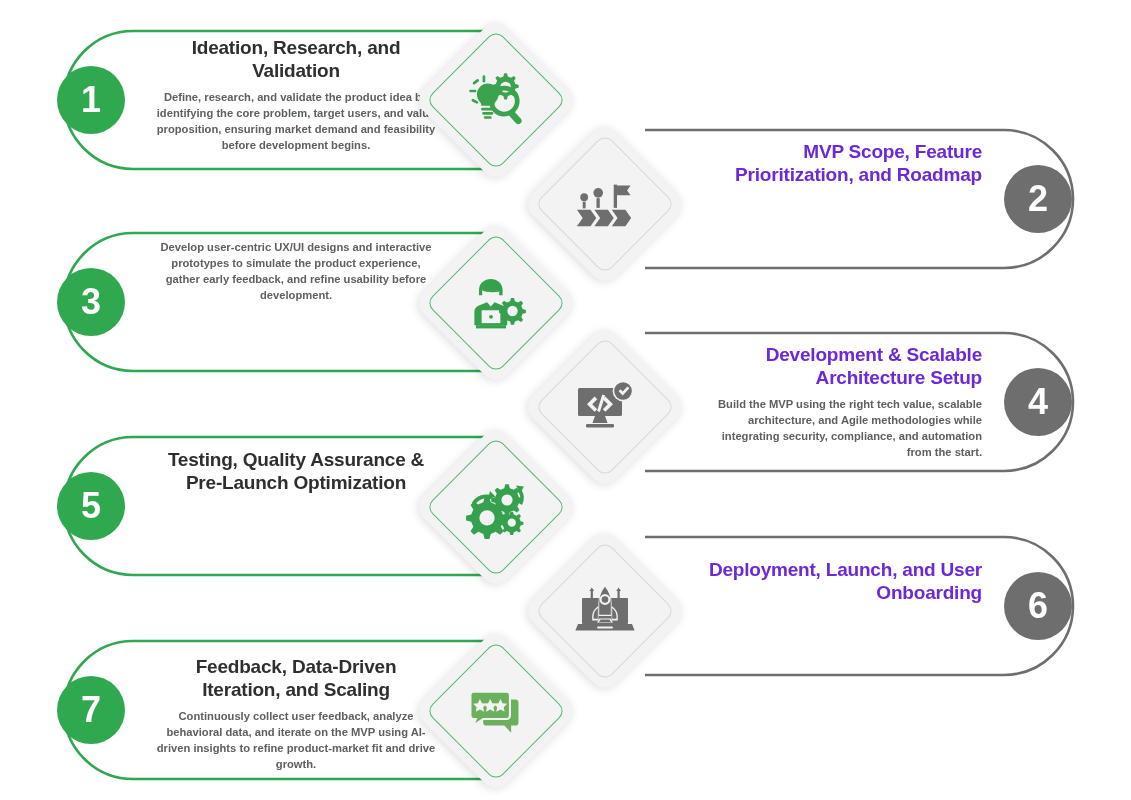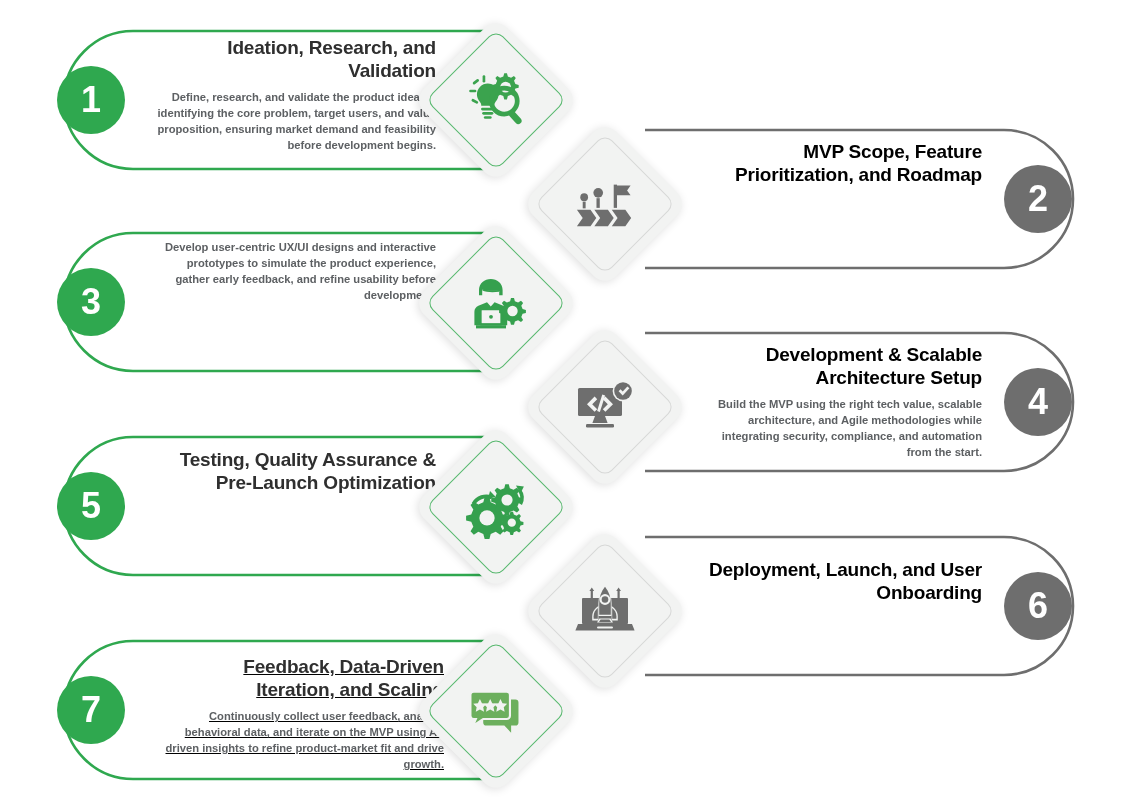--- a/index.html
+++ b/index.html
@@ -44,32 +44,32 @@
     line-height: 1;
   }
   .badge.green { background: #2FA84F; }
   .badge.gray  { background: #6E6E6E; }
 
   
   .txt {
     position: absolute;
     width: 280px;
   }
-  .txt.left  { text-align: right; }
+  .txt.left  { text-align: center; }
   .txt.right { text-align: right; }
 
   .title {
     font-size: 19px;
     font-weight: bold;
     line-height: 1.22;
     margin: 0 0 8px 0;
     letter-spacing: -0.2px;
   }
   .title.green { color: #2f2f2f; }
-  .title.gray  { color: #000000; }
+  .title.gray  { color: #6d28d9; }
 
   .desc {
     font-size: 11.2px;
     font-weight: bold;
     line-height: 1.42;
     margin: 0;
     color: #5d6063;
   }
 
   
@@ -178,21 +178,21 @@
     </div>
     <div class="txt right" style="left:702px; top:558px;">
       <p class="title gray">Deployment, Launch, and User Onboarding</p>
     </div>
   </div>
 
   <div class="step">
     <div class="badge green" style="left:57px; top:676px;">
       <span>7</span>
     </div>
-    <div class="txt left" style="left:164px; top:655px;text-decoration:underline;">
+    <div class="txt left" style="left:156px; top:655px;">
       <p class="title green">Feedback, Data-Driven Iteration, and Scaling</p>
       <p class="desc">Continuously collect user feedback, analyze behavioral data, and iterate on the MVP using AI-driven insights to refine product-market fit and drive growth.</p>
     </div>
   </div>
 
   <div class="diamond green" style="left:437px; top:41px;">
     <div class="inner"></div>
     <div class="glyph">
       <svg width="66" height="66" viewBox="0 0 64 64" fill="#3BA34E">
 

